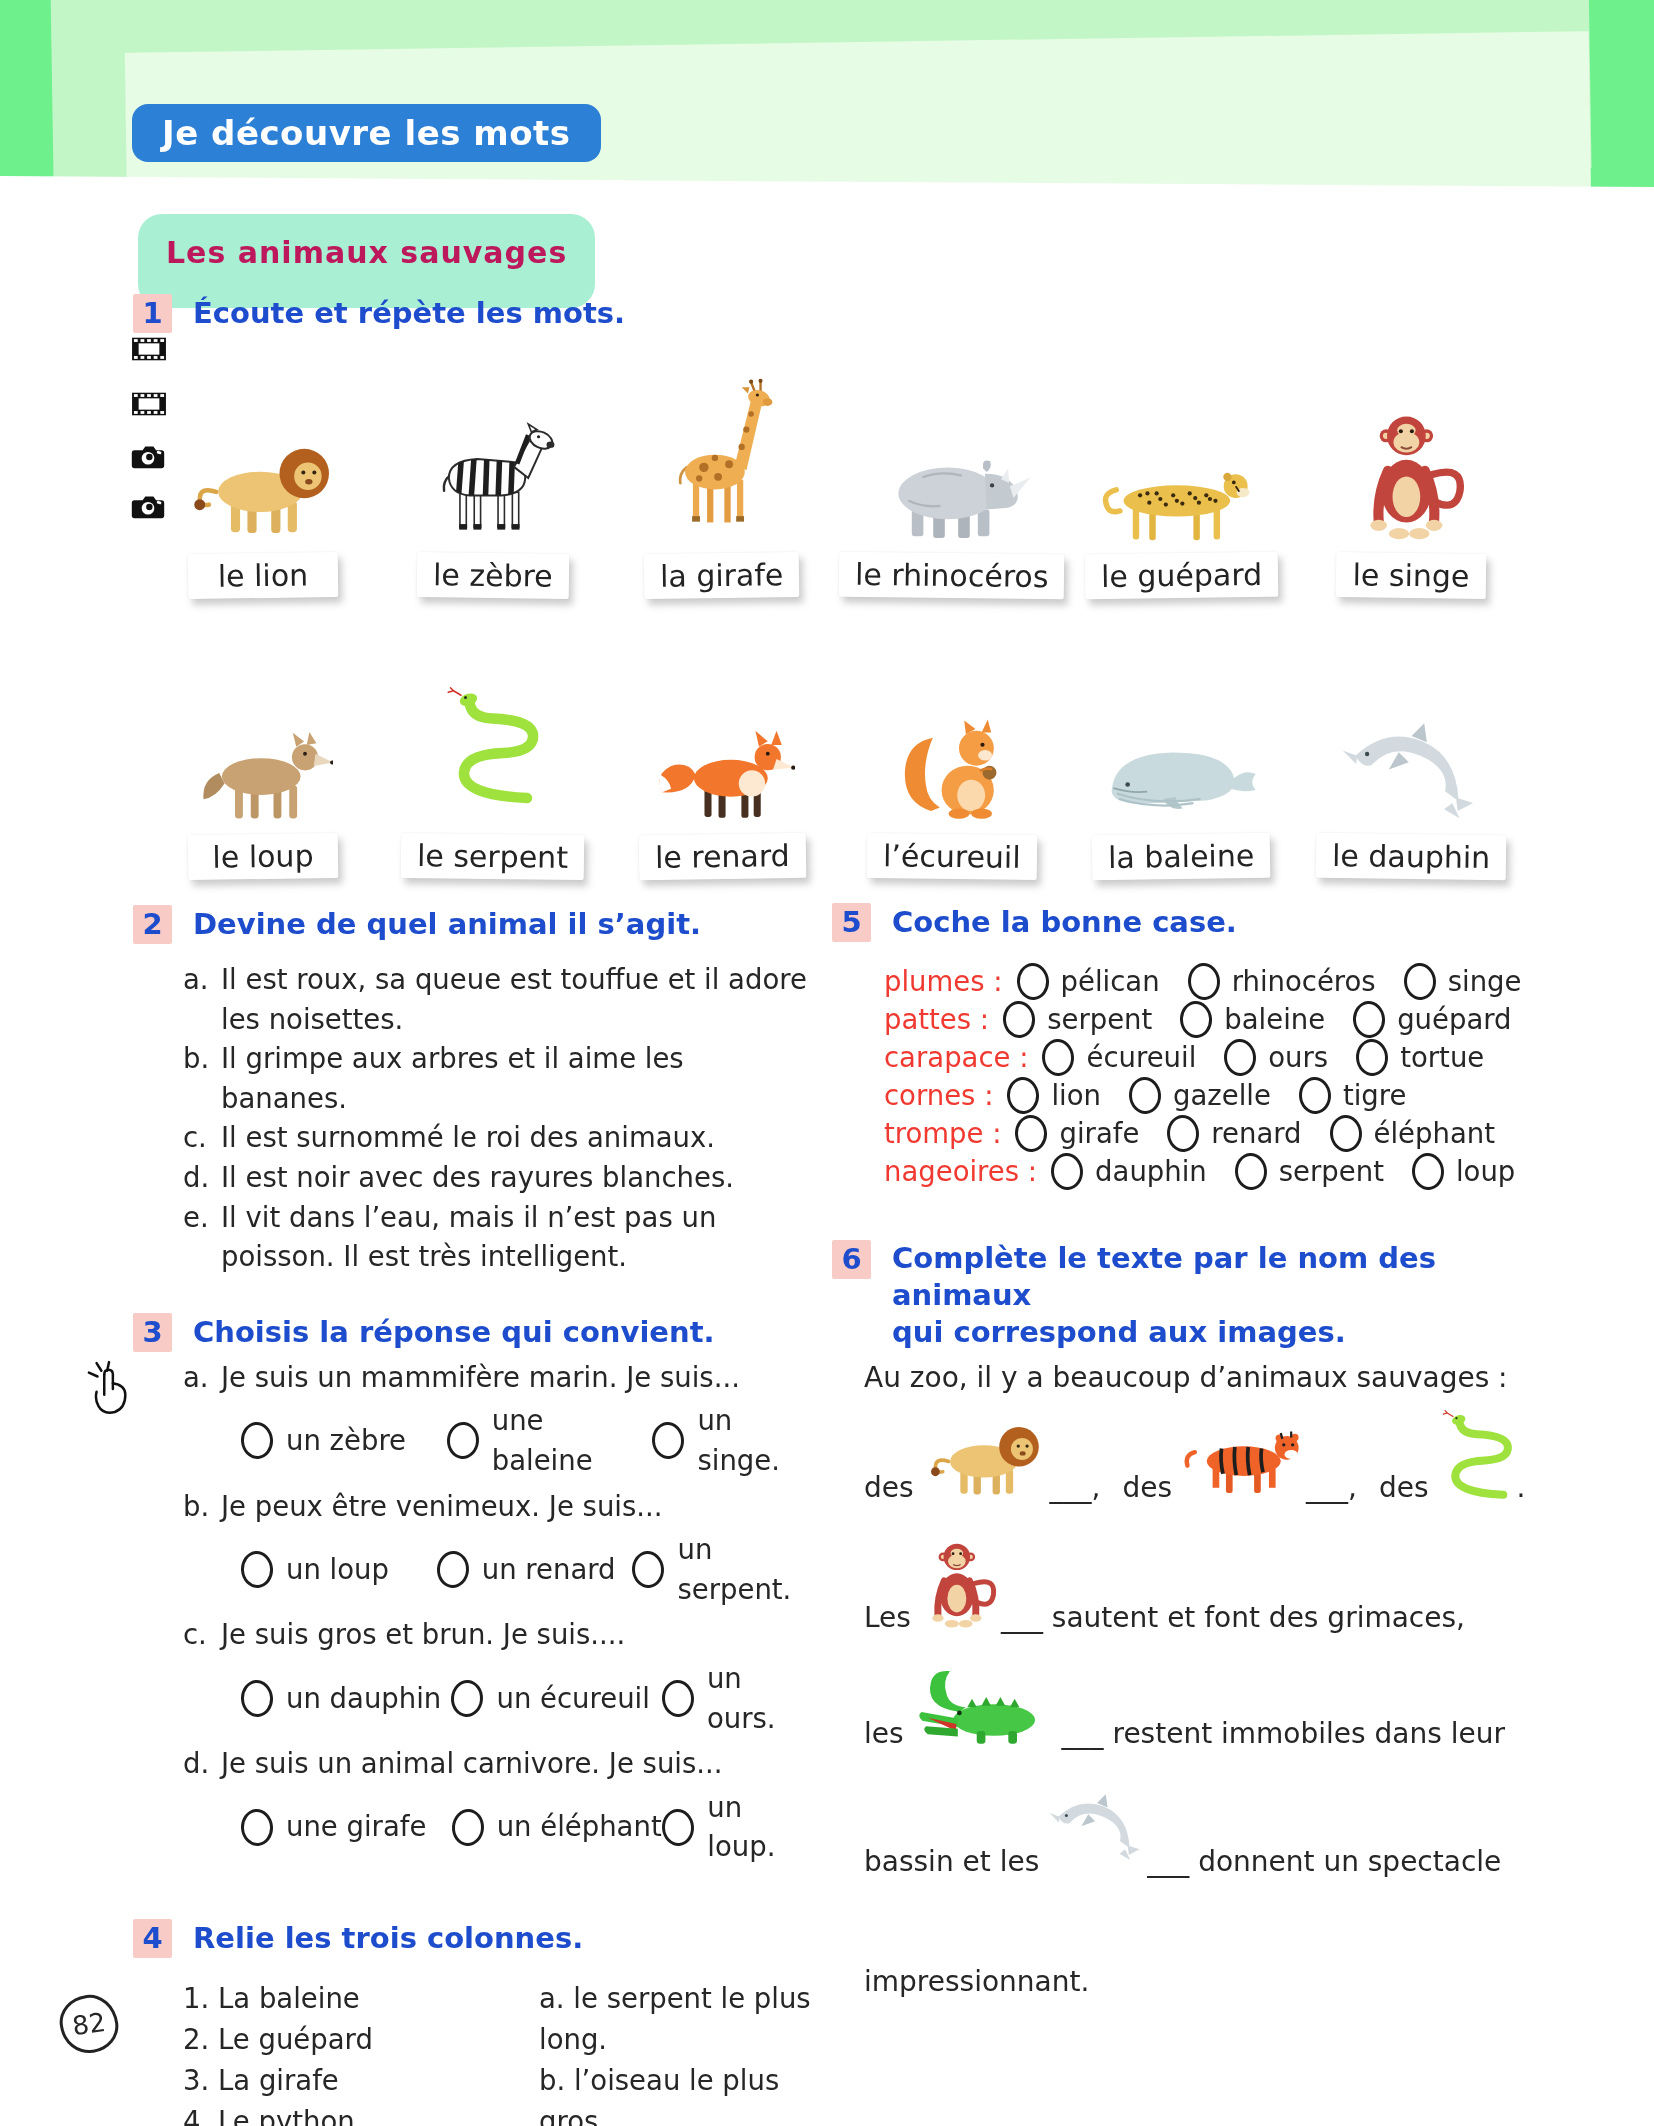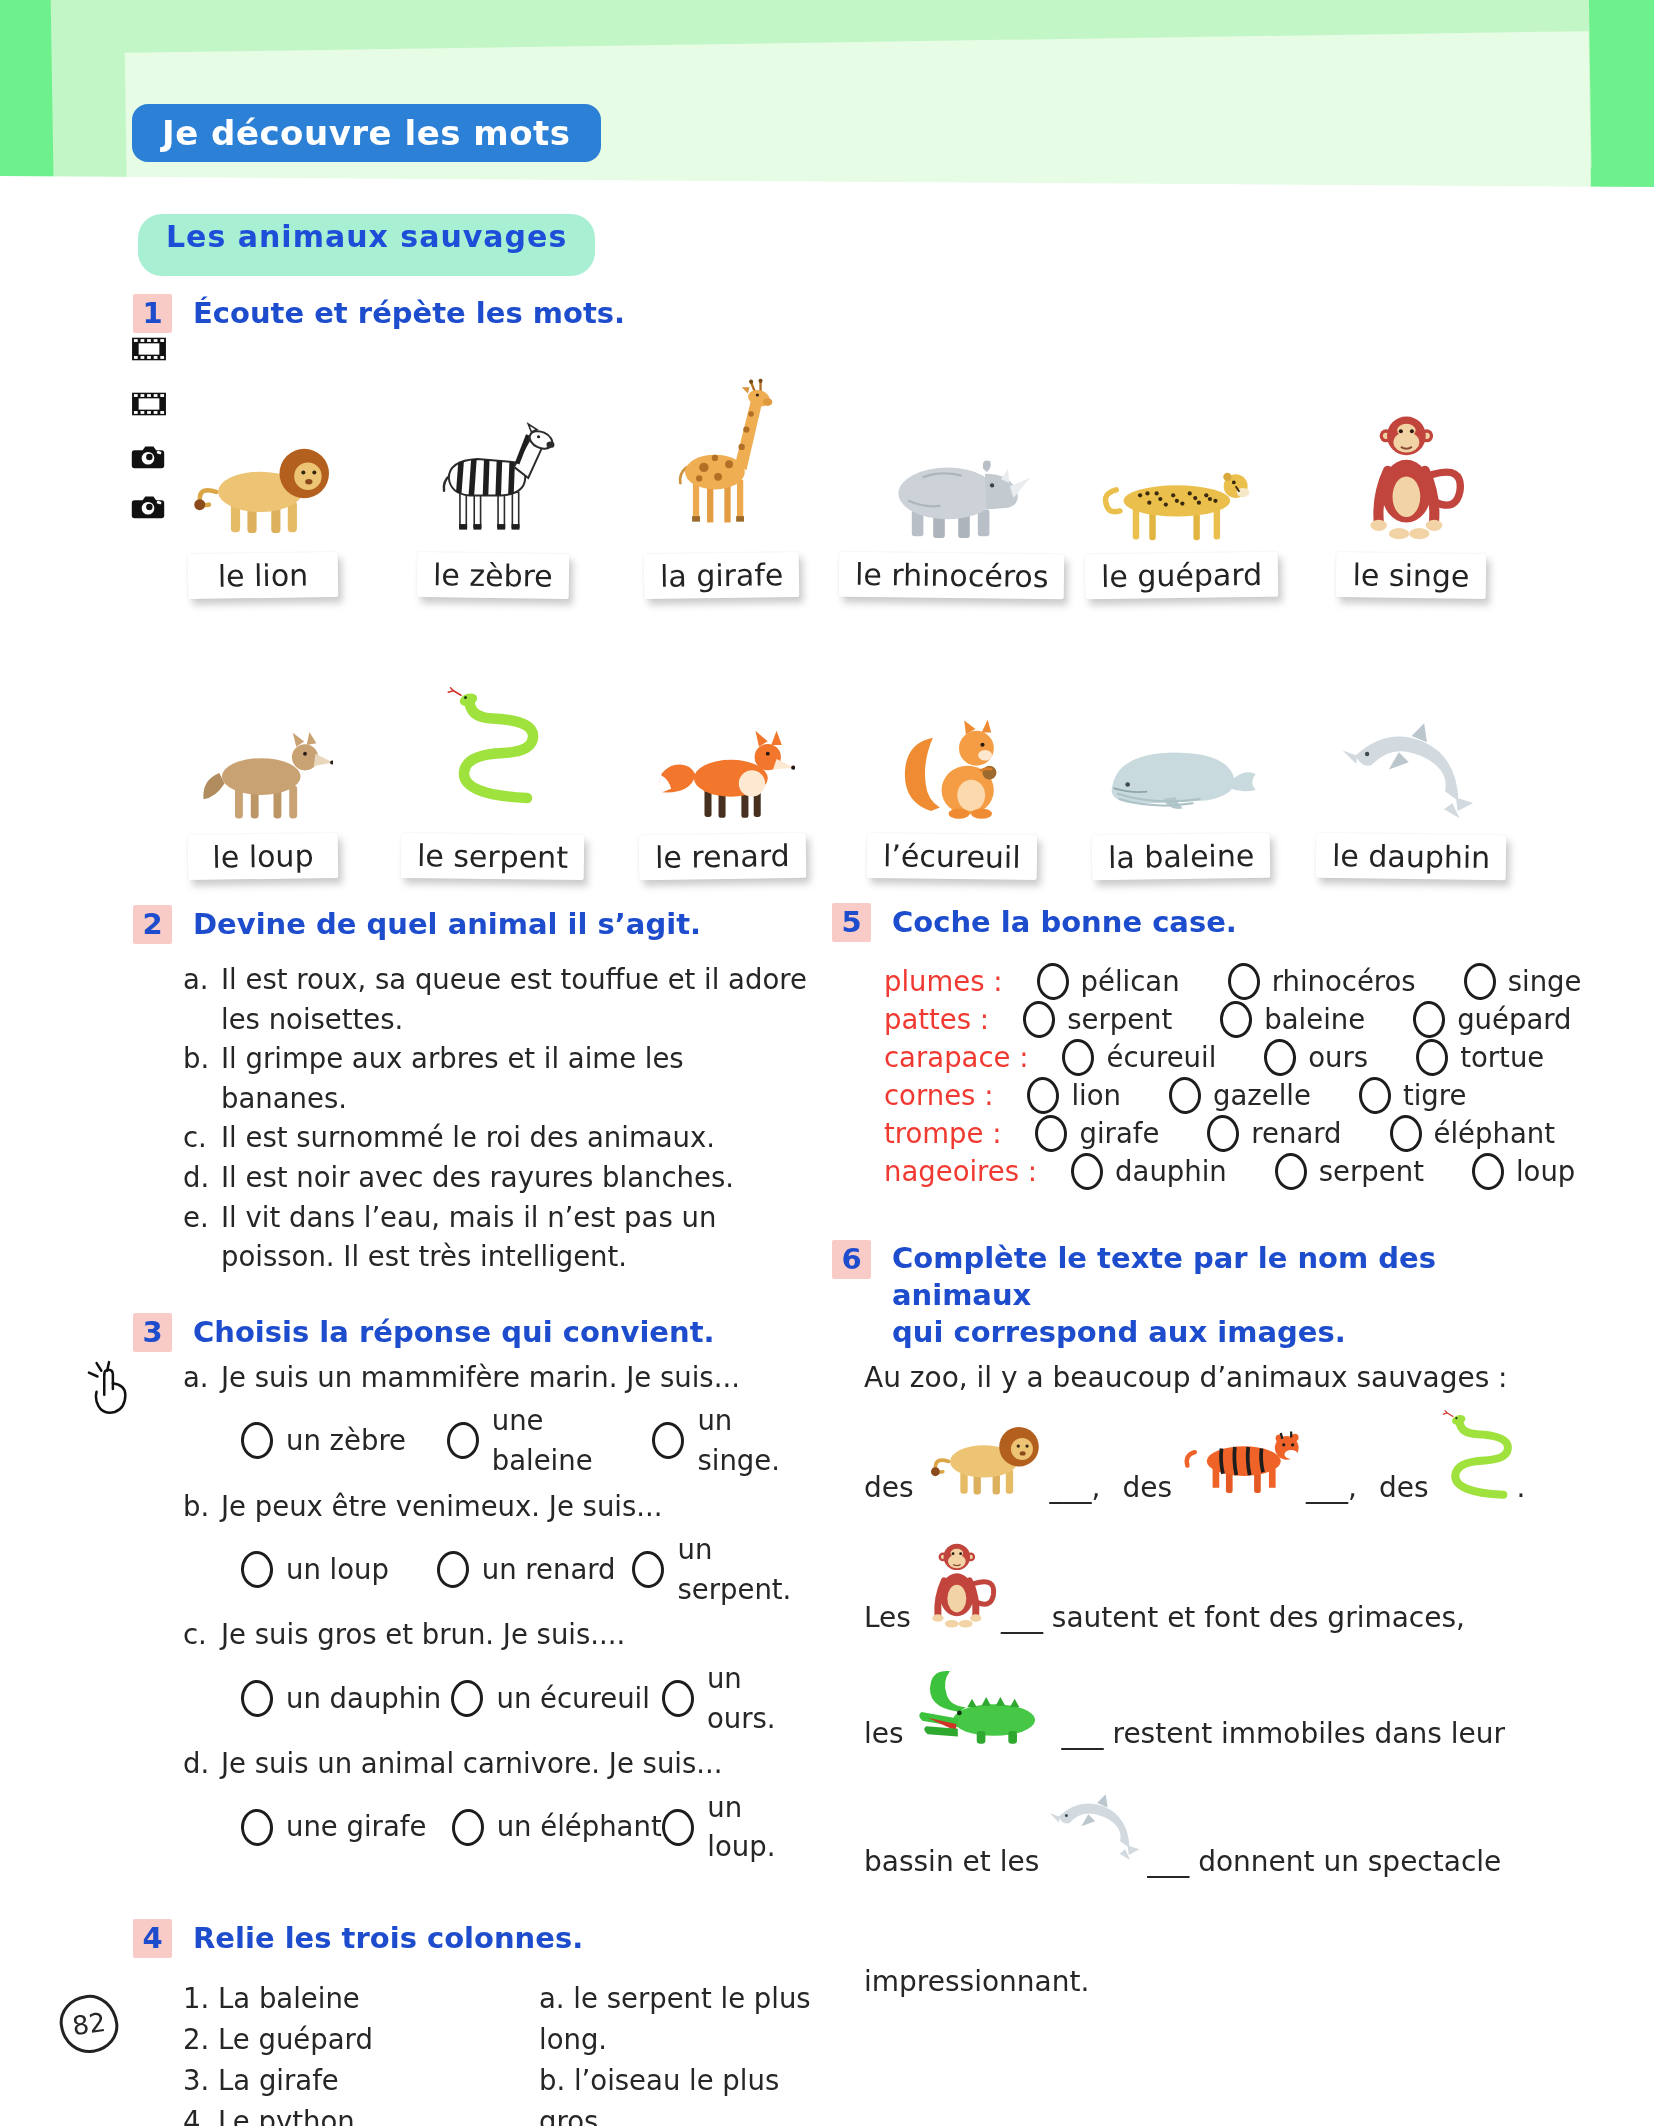--- a/index.html
+++ b/index.html
@@ -7,22 +7,22 @@
         font-family:"DejaVu Sans","Liberation Sans",sans-serif;color:#262626;}
 
   
   .band-base{position:absolute;top:0;left:0;width:1654px;height:196px;background:#6ef18c;}
   .band-mid{position:absolute;top:-28px;left:52px;width:1538px;height:208px;background:#c3f6c6;transform:rotate(-0.9deg);}
   .band-light{position:absolute;top:42px;left:126px;width:1464px;height:176px;background:#e6fce5;transform:rotate(-0.85deg);}
   .band-cover{position:absolute;top:176px;left:-16px;width:1720px;height:90px;background:#fff;transform:rotate(0.38deg);transform-origin:left top;}
 
   .title-pill{position:absolute;left:132px;top:104px;height:58px;line-height:58px;padding:0 30px;
       background:#2c80d6;color:#fff;font-weight:bold;font-size:34px;border-radius:16px;letter-spacing:.5px;}
-  .subtitle-pill{position:absolute;left:138px;top:214px;height:62px;line-height:45px;padding:0 28px;
-      background:#a9efd3;color:#1d4ed8;font-weight:bold;font-size:30px;border-radius:24px;letter-spacing:1px;}
+  .subtitle-pill{position:absolute;left:138px;top:214px;height:62px;line-height:45px;padding:16px 28px;
+      background:#a9efd3;color:#be185d;font-weight:bold;font-size:30px;border-radius:24px;letter-spacing:1px;}
 
   .ex-head{display:flex;align-items:flex-start;gap:21px;}
   .num{flex:none;width:39px;height:39px;background:#f8cbc7;color:#1d4ccc;font-weight:bold;
        font-size:29px;text-align:center;line-height:39px;border-radius:2px;}
   .ex-title{color:#1d4ccc;font-weight:bold;font-size:29px;line-height:39px;}
 
   .ex1-head{position:absolute;left:133px;top:294px;}
   .margin-icons{position:absolute;left:130px;top:333px;display:flex;flex-direction:column;gap:23px;align-items:flex-start;}
 
   
@@ -57,21 +57,21 @@
   .hand{position:absolute;left:-96px;top:2px;}
 
   .ex4{margin-top:52px;}
   .relie{display:flex;margin:20px 0 0 88px;font-size:27.5px;line-height:41px;}
   .relie .c1{width:252px;}
   .relie .mid{width:104px;display:flex;align-items:center;justify-content:center;}
   .relie .c2{flex:1;}
 
   
   .ex5-rows{margin:20px 0 0 62px;font-size:27.5px;}
-  .ex5-row{display:flex;align-items:center;height:38px;white-space:nowrap;gap:20px;}
+  .ex5-row{display:flex;align-items:center;height:38px;white-space:nowrap;}
   .red-label{color:#f03a31;margin-right:14px;}
   .ex5-opt{display:inline-flex;align-items:center;gap:12px;margin-right:28px;}
 
   
   .ex6{margin-top:50px;}
   .ex6 .ex-title{line-height:1.28;}
   .ex6-intro{margin:10px 0 0 42px;font-size:28px;}
   .fill-line{display:flex;align-items:flex-end;margin-left:42px;font-size:28px;}
   .fill-line span{padding-bottom:2px;white-space:pre;}
   .l1{margin-top:16px;}

